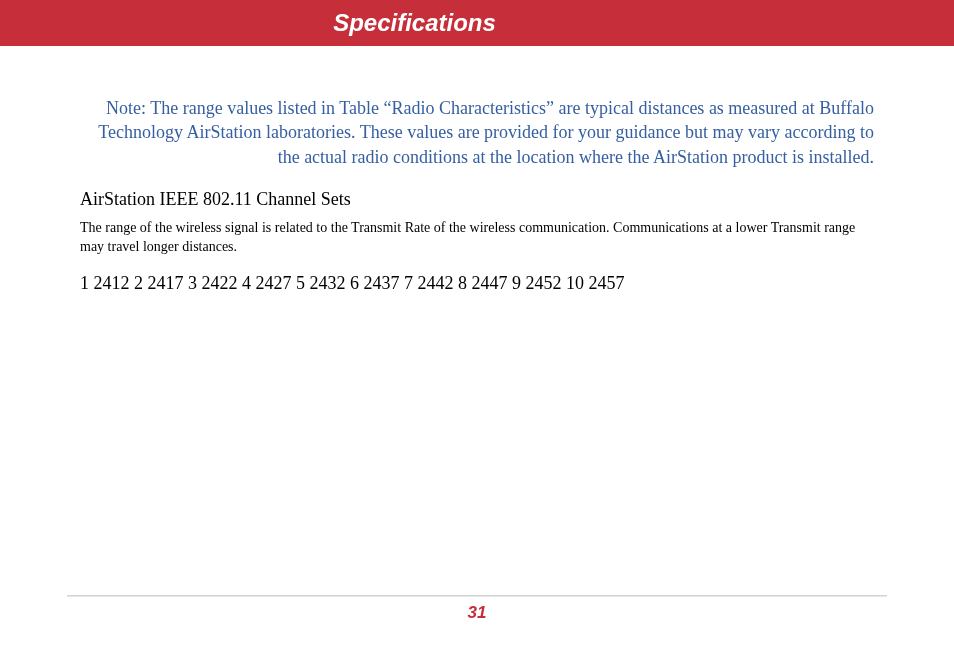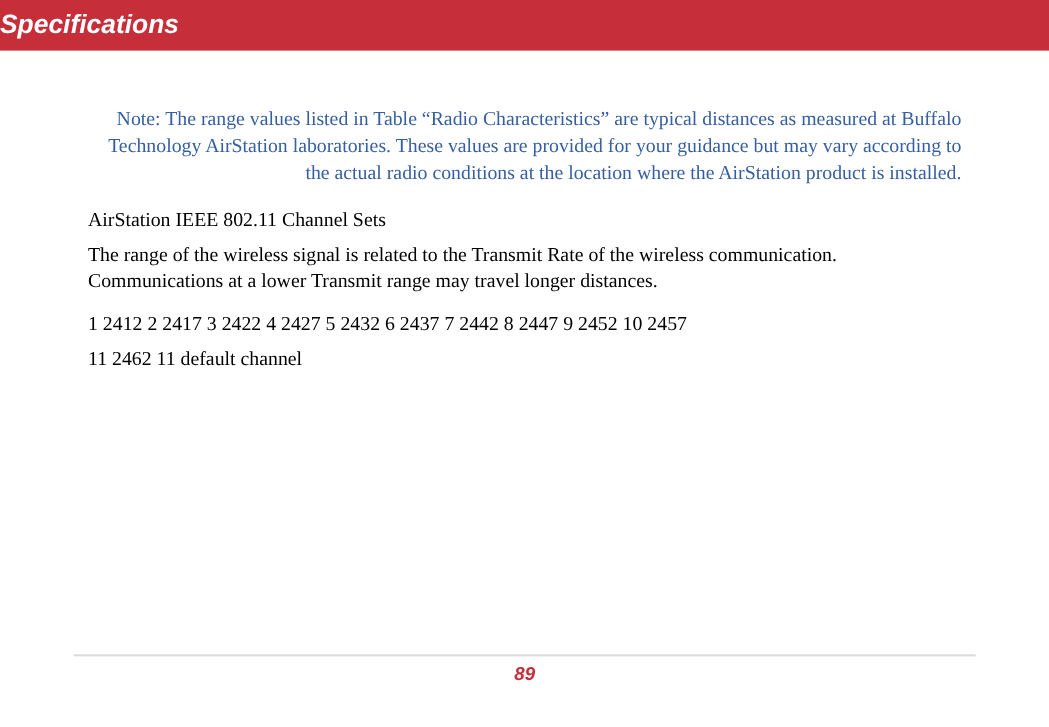--- a/index.html
+++ b/index.html
@@ -13,21 +13,21 @@
       background: #ffffff;
       font-family: Georgia, 'Times New Roman', serif;
       position: relative;
     }
     .header-bar {
       width: 100%;
       height: 46px;
       background: #c62e3a;
       display: flex;
       align-items: center;
-      justify-content: flex-start;
+      justify-content: center;
       padding-right: 125px;
     }
     .header-title {
       color: #ffffff;
       font-style: italic;
       font-weight: bold;
       font-size: 24px;
       font-family: Arial, Helvetica, sans-serif;
     }
     .content {
@@ -35,21 +35,21 @@
     }
     .note-text {
       color: #355fa0;
       font-size: 18px;
       line-height: 1.35;
       margin-bottom: 18px;
       text-align: right;
     }
     .body-text {
       color: #000000;
-      font-size: 18px;
+      font-size: 14px;
       line-height: 1.35;
       margin-bottom: 14px;
     }
     .heading-text {
       color: #000000;
       font-size: 18px;
       line-height: 1.35;
       margin-bottom: 8px;
     }
     .footer {
@@ -80,19 +80,18 @@
 
 <div class="header-bar">
   <span class="header-title">Specifications</span>
 </div>
 
 <div class="content">
   <p class="note-text">Note: The range values listed in Table “Radio Characteristics” are typical distances as measured at Buffalo Technology AirStation laboratories. These values are provided for your guidance but may vary according to the actual radio conditions at the location where the AirStation product is installed.</p>
   <p class="heading-text">AirStation IEEE 802.11 Channel Sets</p>
   <p class="body-text">The range of the wireless signal is related to the Transmit Rate of the wireless communication. Communications at a lower Transmit range may travel longer distances.</p>
   <p class="heading-text">1 2412  2 2417  3 2422  4 2427  5 2432  6 2437  7 2442  8 2447  9 2452  10 2457</p>
-  <p class="heading-text">11 2462 11  default channel</p>
 </div>
 
 <div class="footer">
   <div class="footer-line"></div>
-  <span class="page-number">89</span>
+  <span class="page-number">31</span>
 </div>
 
 </body></html>

